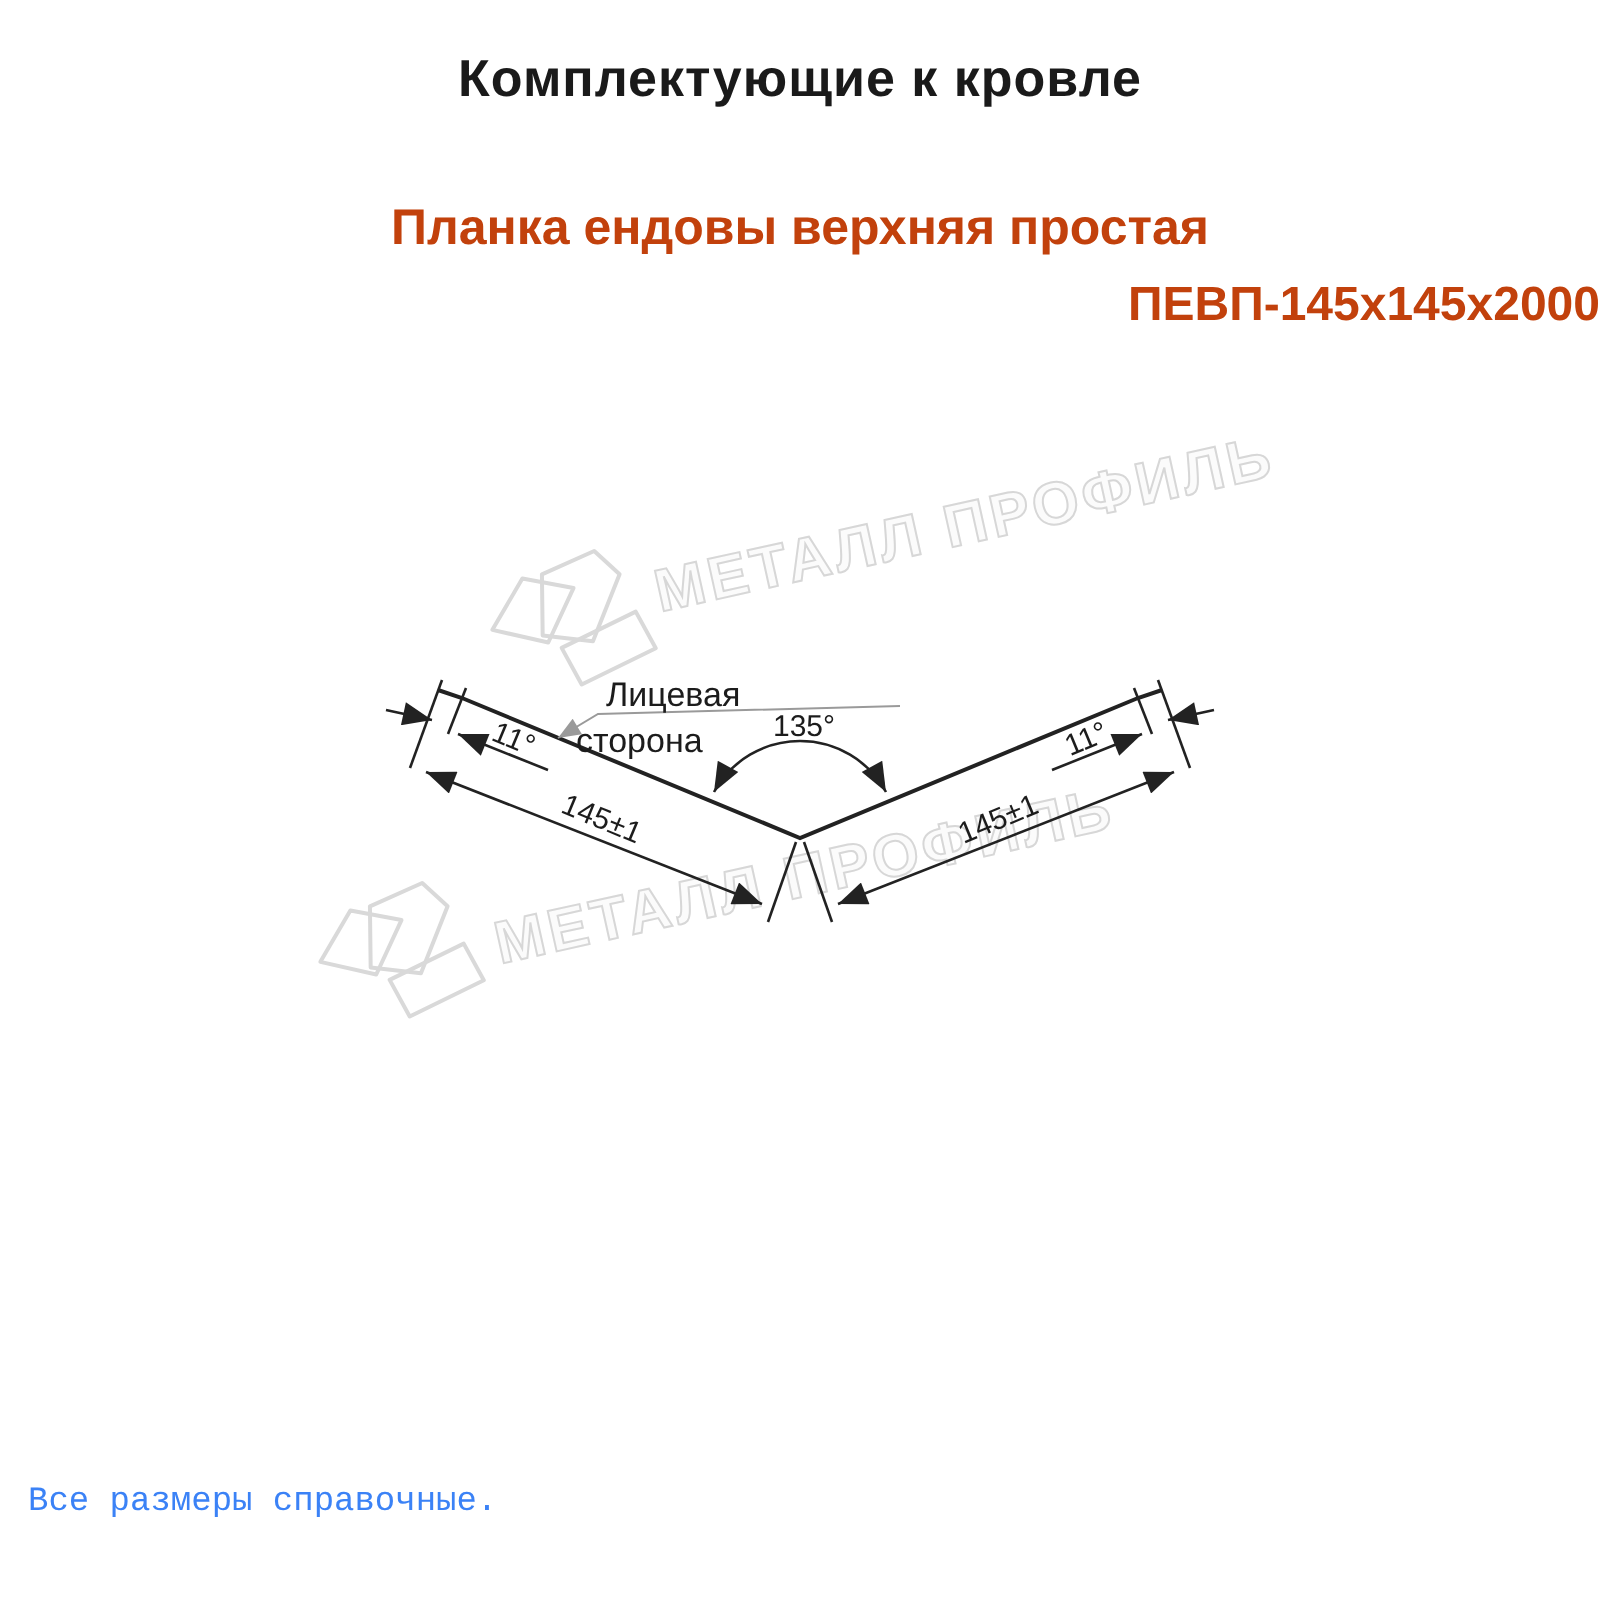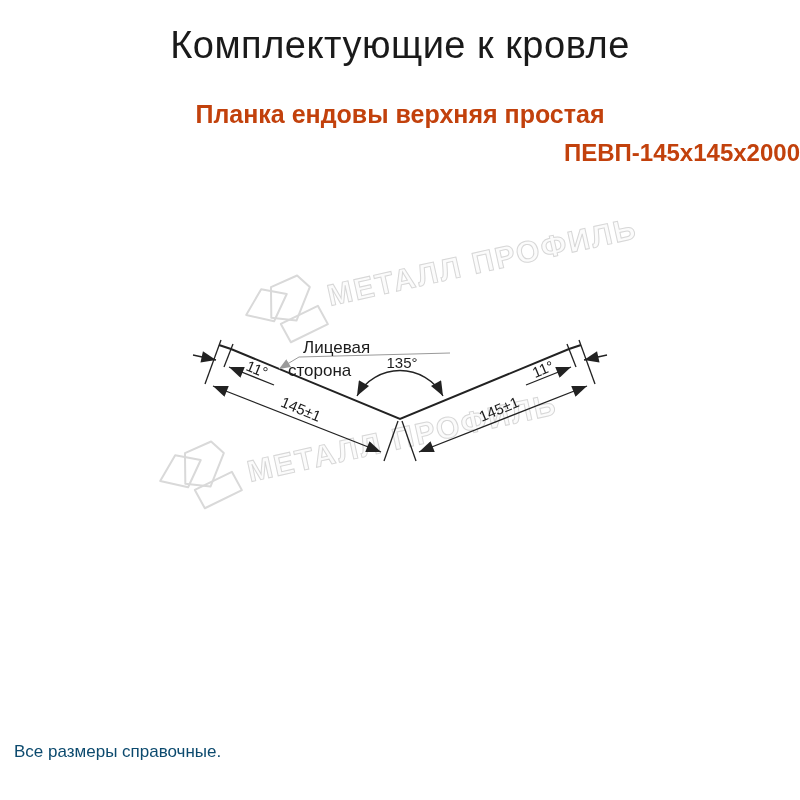--- a/index.html
+++ b/index.html
@@ -2,32 +2,32 @@
 <html><head>
 <meta charset="utf-8">
 <style>
   html,body{margin:0;padding:0;background:#fff;}
   .page{
     position:relative;width:800px;height:800px;background:#ffffff;overflow:hidden;
     font-family:"Liberation Sans", sans-serif;color:#1c1c1c;
   }
   .page-title{
     position:absolute;left:0;right:0;top:24px;text-align:center;
-    font-size:38px;font-weight:400;letter-spacing:.5px;color:#1a1a1a;
+    font-size:26px;font-weight:700;letter-spacing:.5px;color:#1a1a1a;
   }
   .product-subtitle{
     position:absolute;left:0;right:0;top:100px;text-align:center;
     font-size:25px;font-weight:700;color:#c2410c;
   }
   .product-code{
     position:absolute;left:0;right:0;top:139px;text-align:right;
     font-size:24px;font-weight:700;color:#c2410c;
   }
   .diagram-svg{position:absolute;left:0;top:0;}
-  .footer-notes{position:absolute;left:14px;top:740px;font-size:17px;color:#0c4a6e;line-height:24px;}
+  .footer-notes{position:absolute;left:14px;top:740px;font-size:17px;color:#3b82f6;line-height:24px;font-family:Liberation Mono, monospace;}
   
   .dim-label{font-family:"Liberation Sans",sans-serif;font-size:15px;fill:#1c1c1c;}
   .face-label{font-family:"Liberation Sans",sans-serif;font-size:17px;fill:#1c1c1c;}
   .wm-text{
     font-family:"Liberation Sans",sans-serif;font-size:30px;font-weight:700;
     letter-spacing:2px;fill:#fbfbfb;stroke:#d7d7d7;stroke-width:1px;
   }
   .wm-shape{fill:none;stroke:#d9d9d9;stroke-width:2;stroke-linejoin:round;}
   .dline{stroke:#222;stroke-width:1.3;fill:none;}
   .pline{stroke:#222;stroke-width:2;fill:none;stroke-linejoin:miter;}

